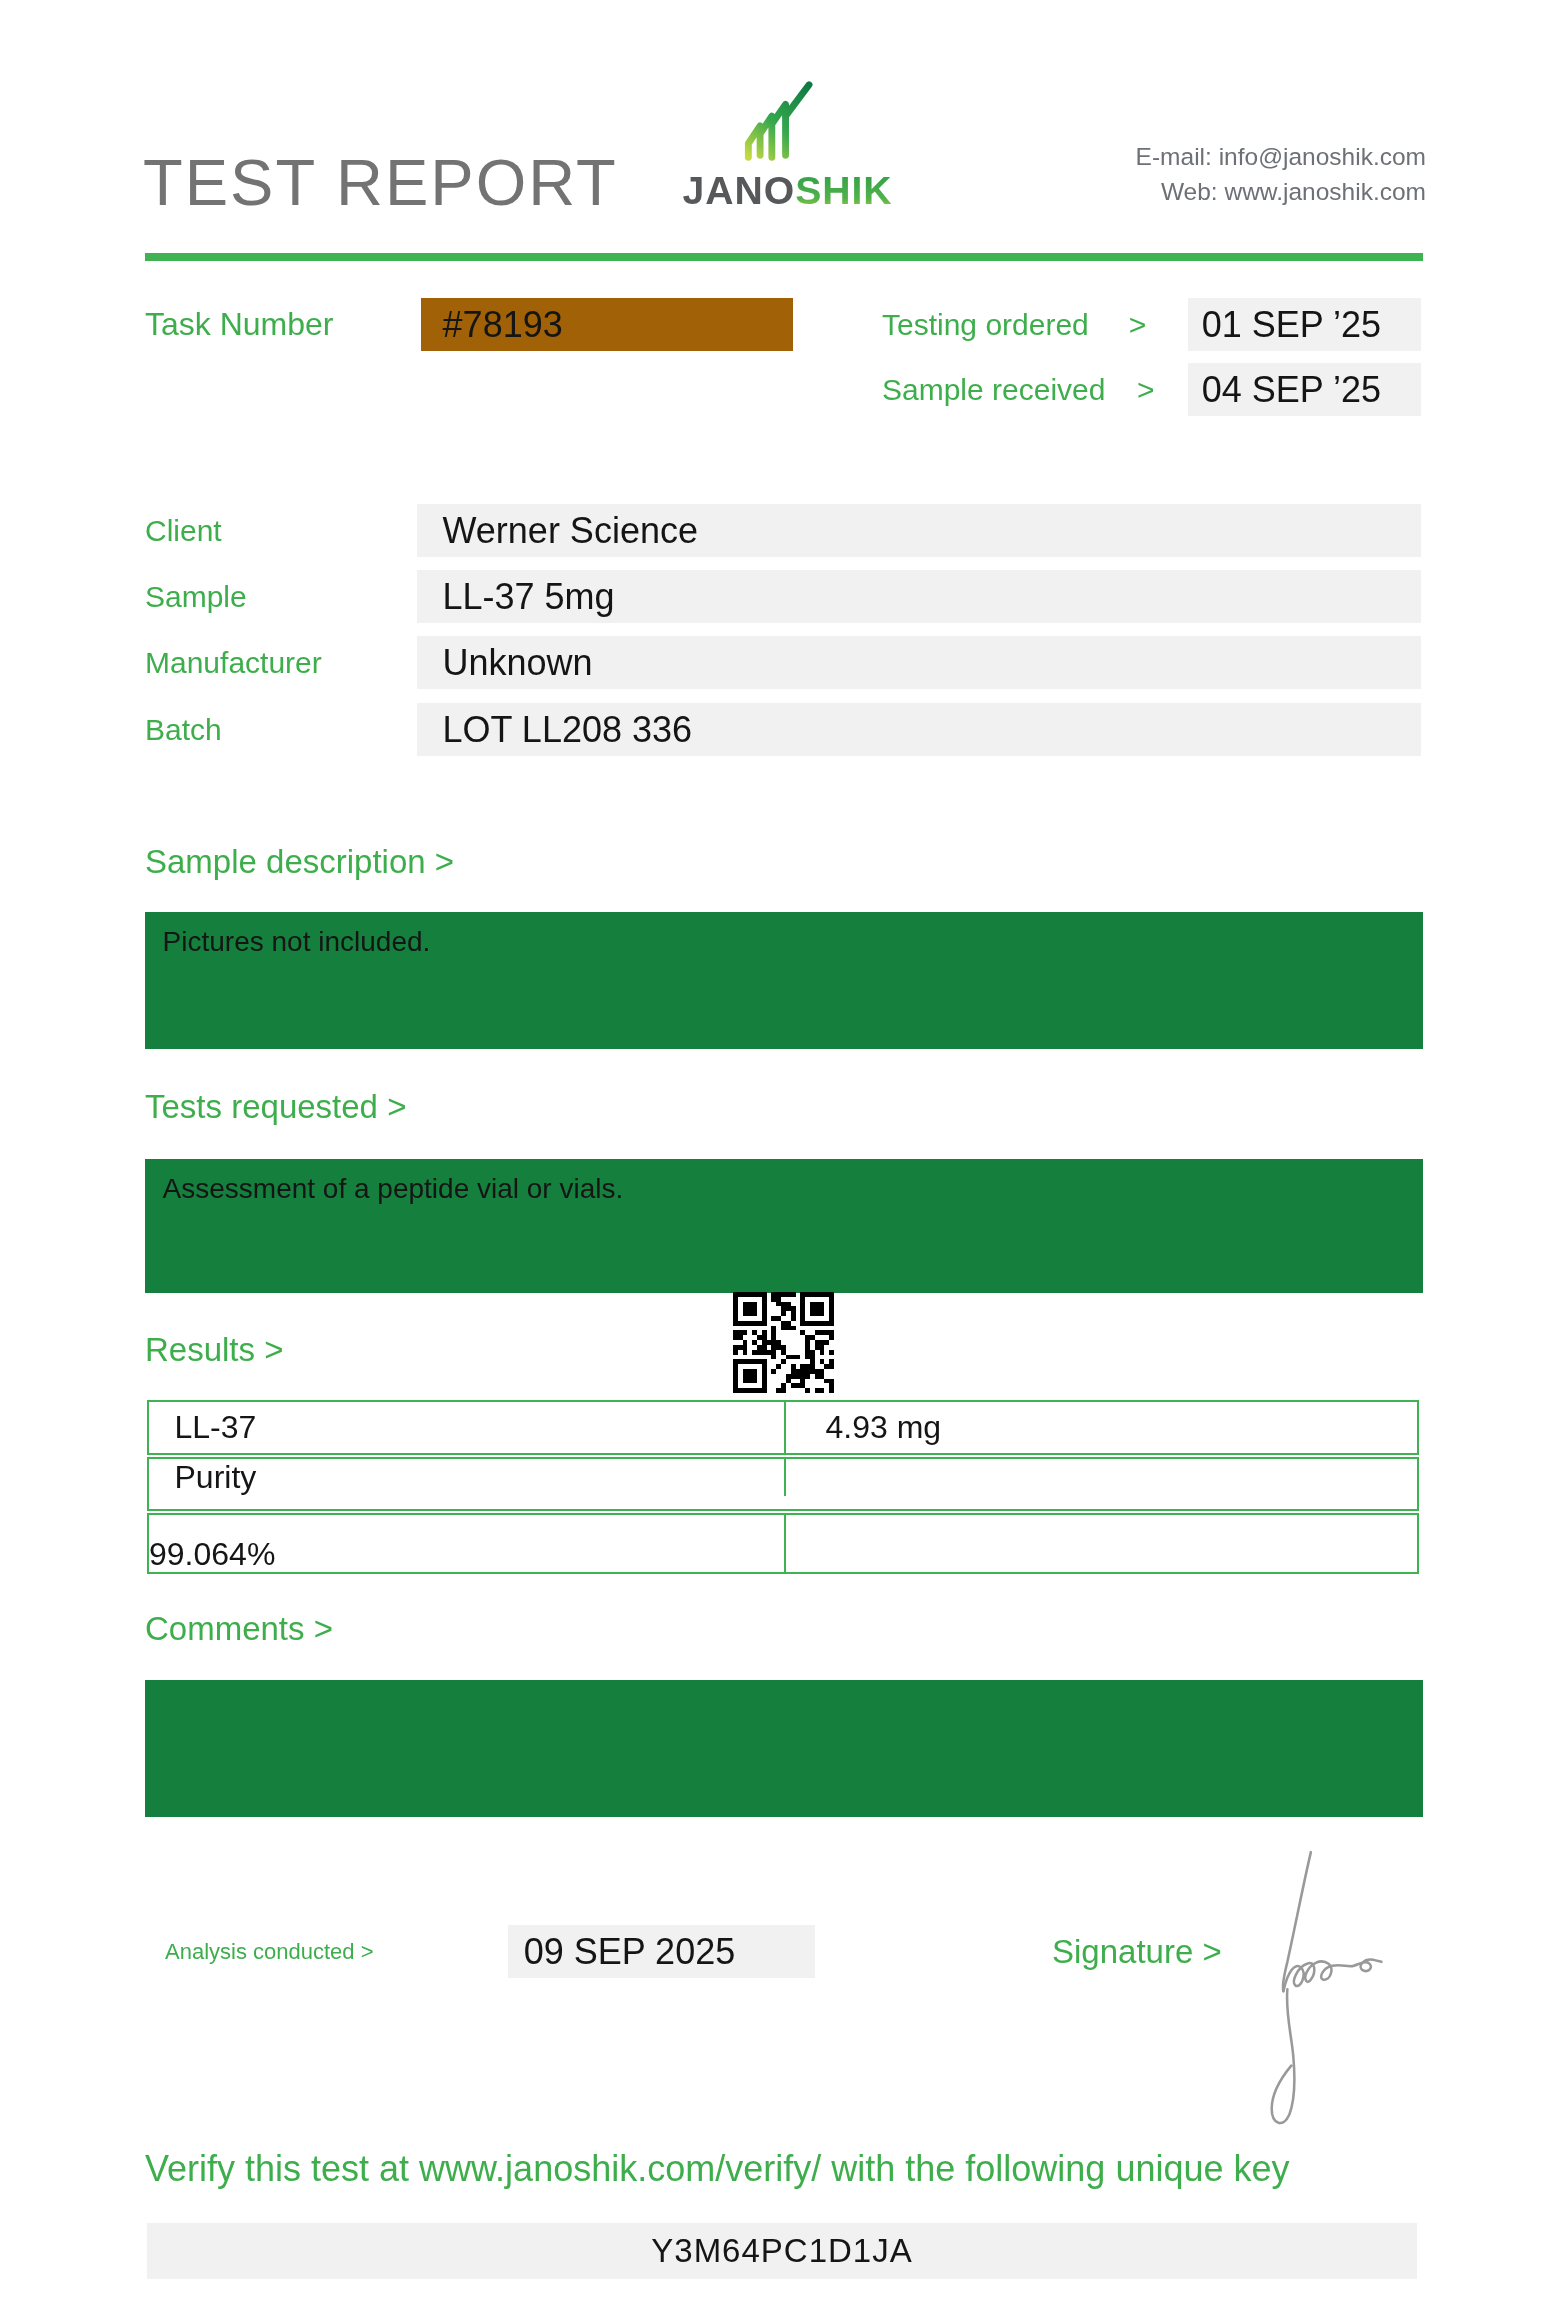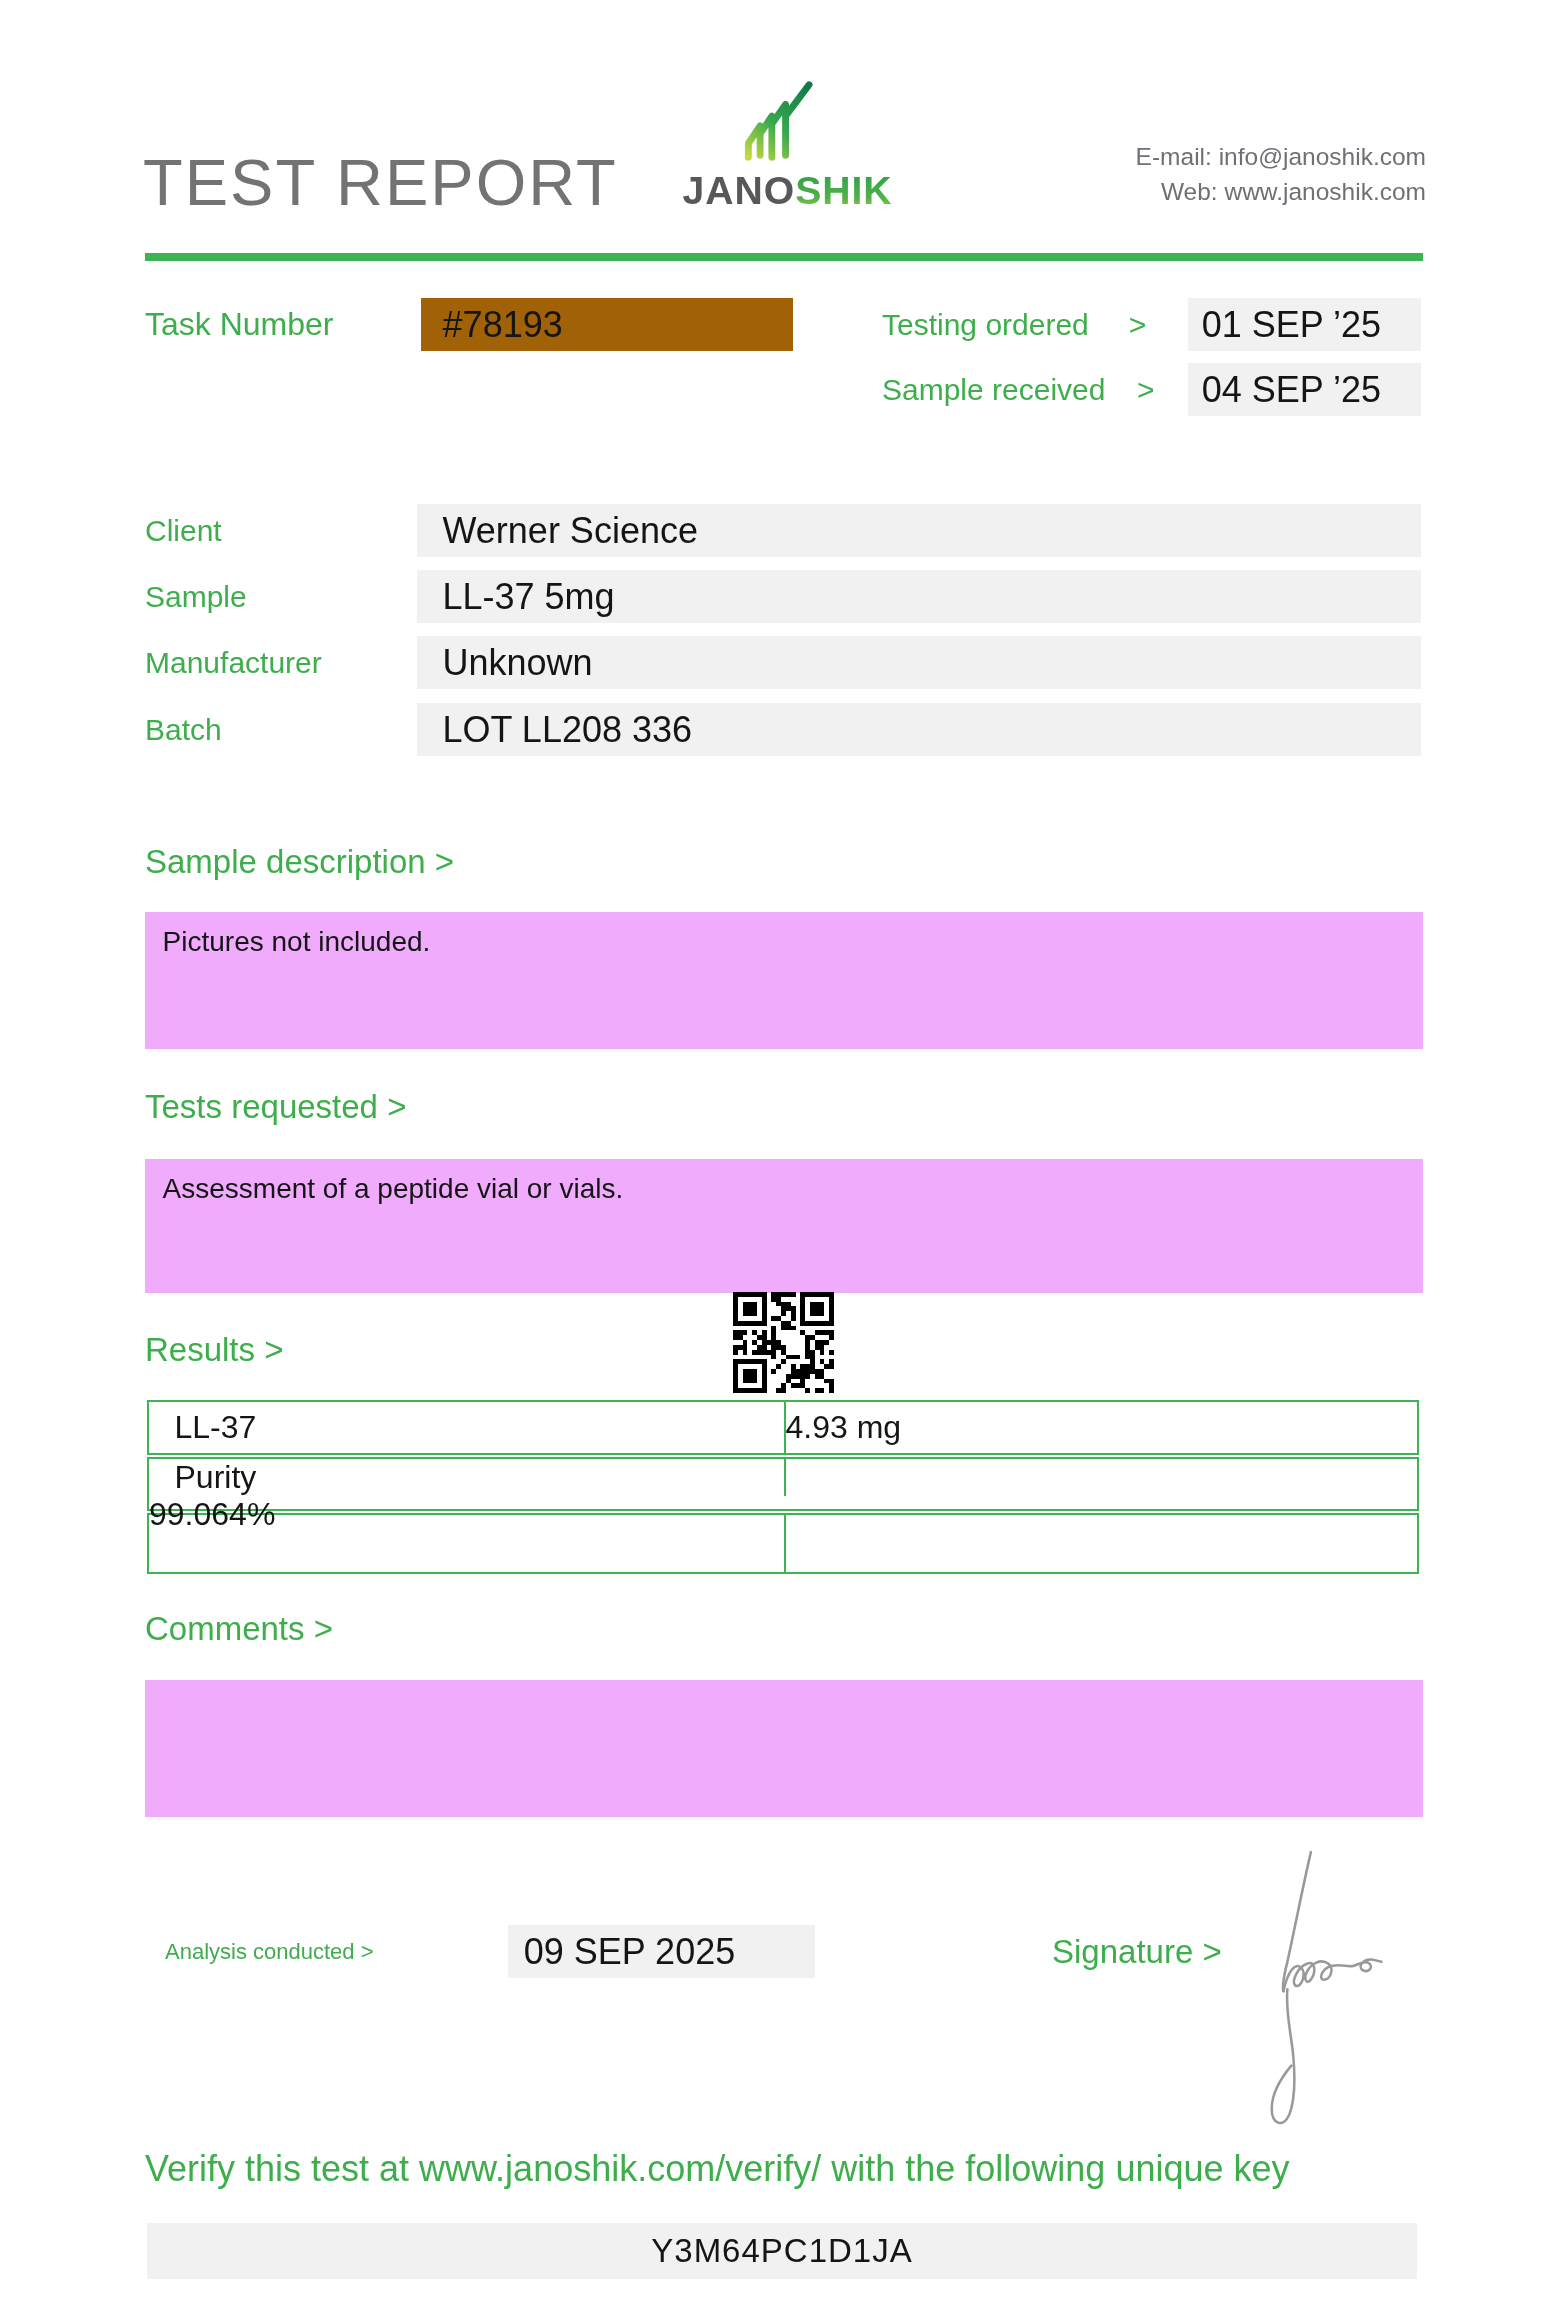--- a/index.html
+++ b/index.html
@@ -29,25 +29,25 @@
   .date-box{width:233px;height:53px;background:#F1F1F1;display:flex;align-items:center;flex:none;}
   .date-box span{font-size:36px;padding-left:13.7px;}
 
   
   .info-row{left:145px;width:1276px;height:53px;display:flex;}
   .info-row .lbl{width:272px;display:flex;align-items:center;font-size:30px;}
   .info-row .val{flex:1;background:#F1F1F1;display:flex;align-items:center;font-size:36px;padding-left:25.5px;}
 
   
   .section-heading{left:145px;font-size:33px;font-weight:500;}
-  .gray-box{left:145px;width:1278px;background:#f0abfc;box-sizing:border-box;padding:13.7px 17.6px;font-size:28px;}
+  .gray-box{left:145px;width:1278px;background:#15803d;box-sizing:border-box;padding:13.7px 17.6px;font-size:28px;}
 
   
   .results-table{left:147px;top:1400px;width:1272px;}
-  .t-row{display:flex;border:2.9px solid #3FB254;margin-bottom:2px;box-sizing:border-box;}
+  .t-row{display:flex;border:2.9px solid #3FB254;margin-bottom:2px;box-sizing:border-box;gap:40px;}
   .t-row .c1{width:50.2%;border-right:2.9px solid #3FB254;display:flex;align-items:center;padding-left:25.5px;box-sizing:border-box;font-size:32px;}
   .t-row .c2{flex:1;display:flex;align-items:center;font-size:32px;}
   .t-row.h56{height:55px;} .t-row.h55{height:54px;flex-direction:column;} .t-row.h62{height:61px;}
 
   
   .qr{left:733px;top:1292px;width:101px;height:101px;}
   .sig{left:1258px;top:1823px;width:142px;height:309px;}
 
   
   .analysis-label{left:145px;top:1925px;height:53px;line-height:53px;font-size:22px;margin-left:20px;}

